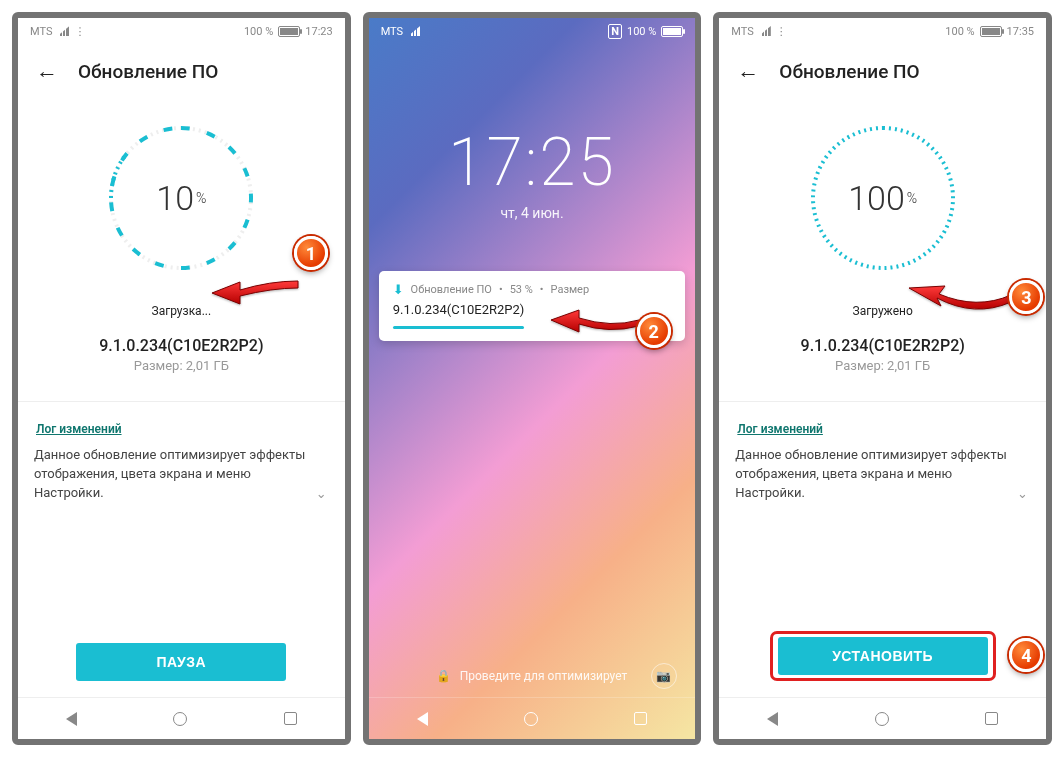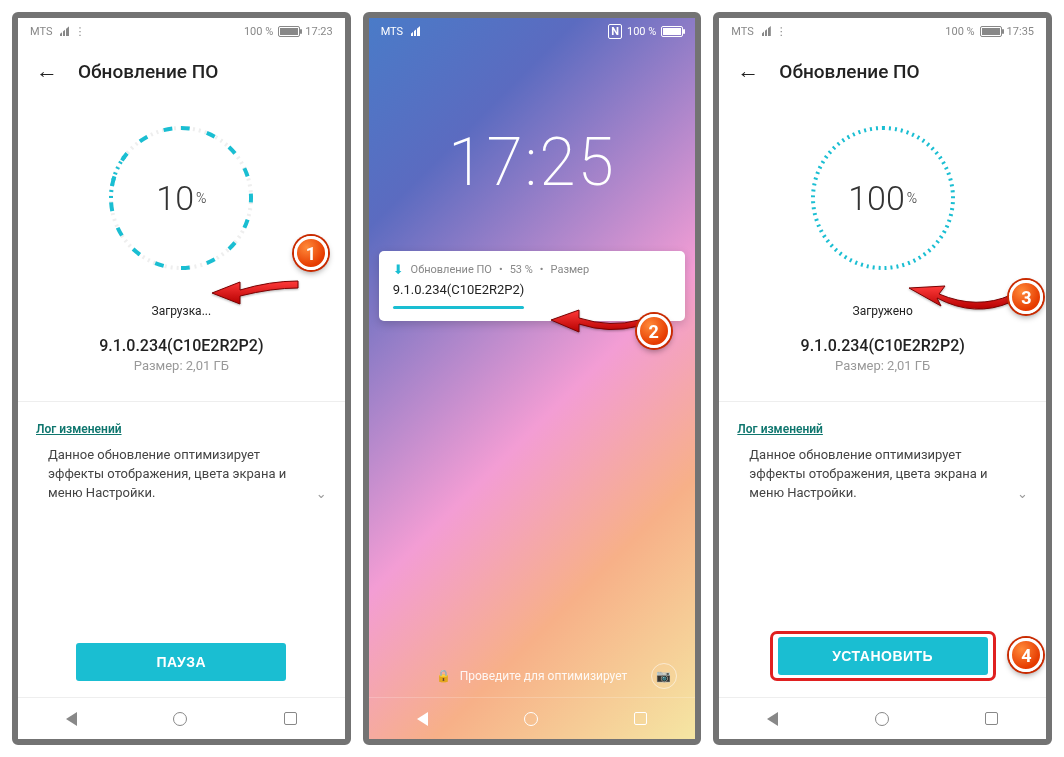--- a/index.html
+++ b/index.html
@@ -56,21 +56,21 @@
   .ring { position:relative; width:160px; height:160px; }
   .ring svg { transform: rotate(-90deg); }
   .ring .pct { position:absolute; inset:0; display:flex; align-items:center; justify-content:center; font-size:34px; font-weight:300; color:#333; }
   .ring .pct .sub{font-size:14px;margin-left:2px;}
   
   .status-text { text-align:center; margin-top:26px; font-size:12px; color:#222;}
   .version { text-align:center; margin-top:18px; font-size:16px; color:#222; font-weight:500;}
   .size { text-align:center; margin-top:3px; font-size:13px; color:#999;}
   .divider { height:1px; background:#eee; margin:28px 0 0;}
   .section-title { padding:20px 18px 10px; font-size:12px; font-weight:600; color:#0f766e;text-decoration:underline;}
-  .changelog { padding:0 30px; position:relative;}
+  .changelog { padding:0 16px; position:relative;}
   .changelog .text { font-size:13px; color:#444; line-height:1.45; padding-right:22px;}
   .chev-down { position:absolute; right:18px; bottom:2px; color:#999; font-size:13px;}
   
   .btn-area { margin-top:auto; padding:26px 0 16px; display:flex; justify-content:center;}
   .btn {
     background:#1abed2; color:#fff; border:none; border-radius:3px;
     padding:11px 10px; width:210px; font-size:14px; font-weight:600; letter-spacing:.5px; cursor:pointer;
   }
   .btn-highlight { border:3px solid #e02020; border-radius:7px; padding:3px 5px; display:inline-block;}
   
@@ -183,20 +183,21 @@
     </div>
     <div class="right">
       <span class="nfc-icon">N</span>
       <span>100 %</span>
       <span class="batt-icon">
           <span class="fill"></span>
         </span>
     </div>
   </div>
   <div class="lock-time">17:25</div>
+  <div class="lock-date">чт, 4 июн.</div>
   <div class="notif">
     <div class="notif-head">
       <span class="dl-ic">⬇</span>
       <span>Обновление ПО</span>
       <span>•</span>
       <span>53 %</span>
       <span>•</span>
       <span>Размер</span>
     </div>
     <div class="notif-body">9.1.0.234(C10E2R2P2)</div>

